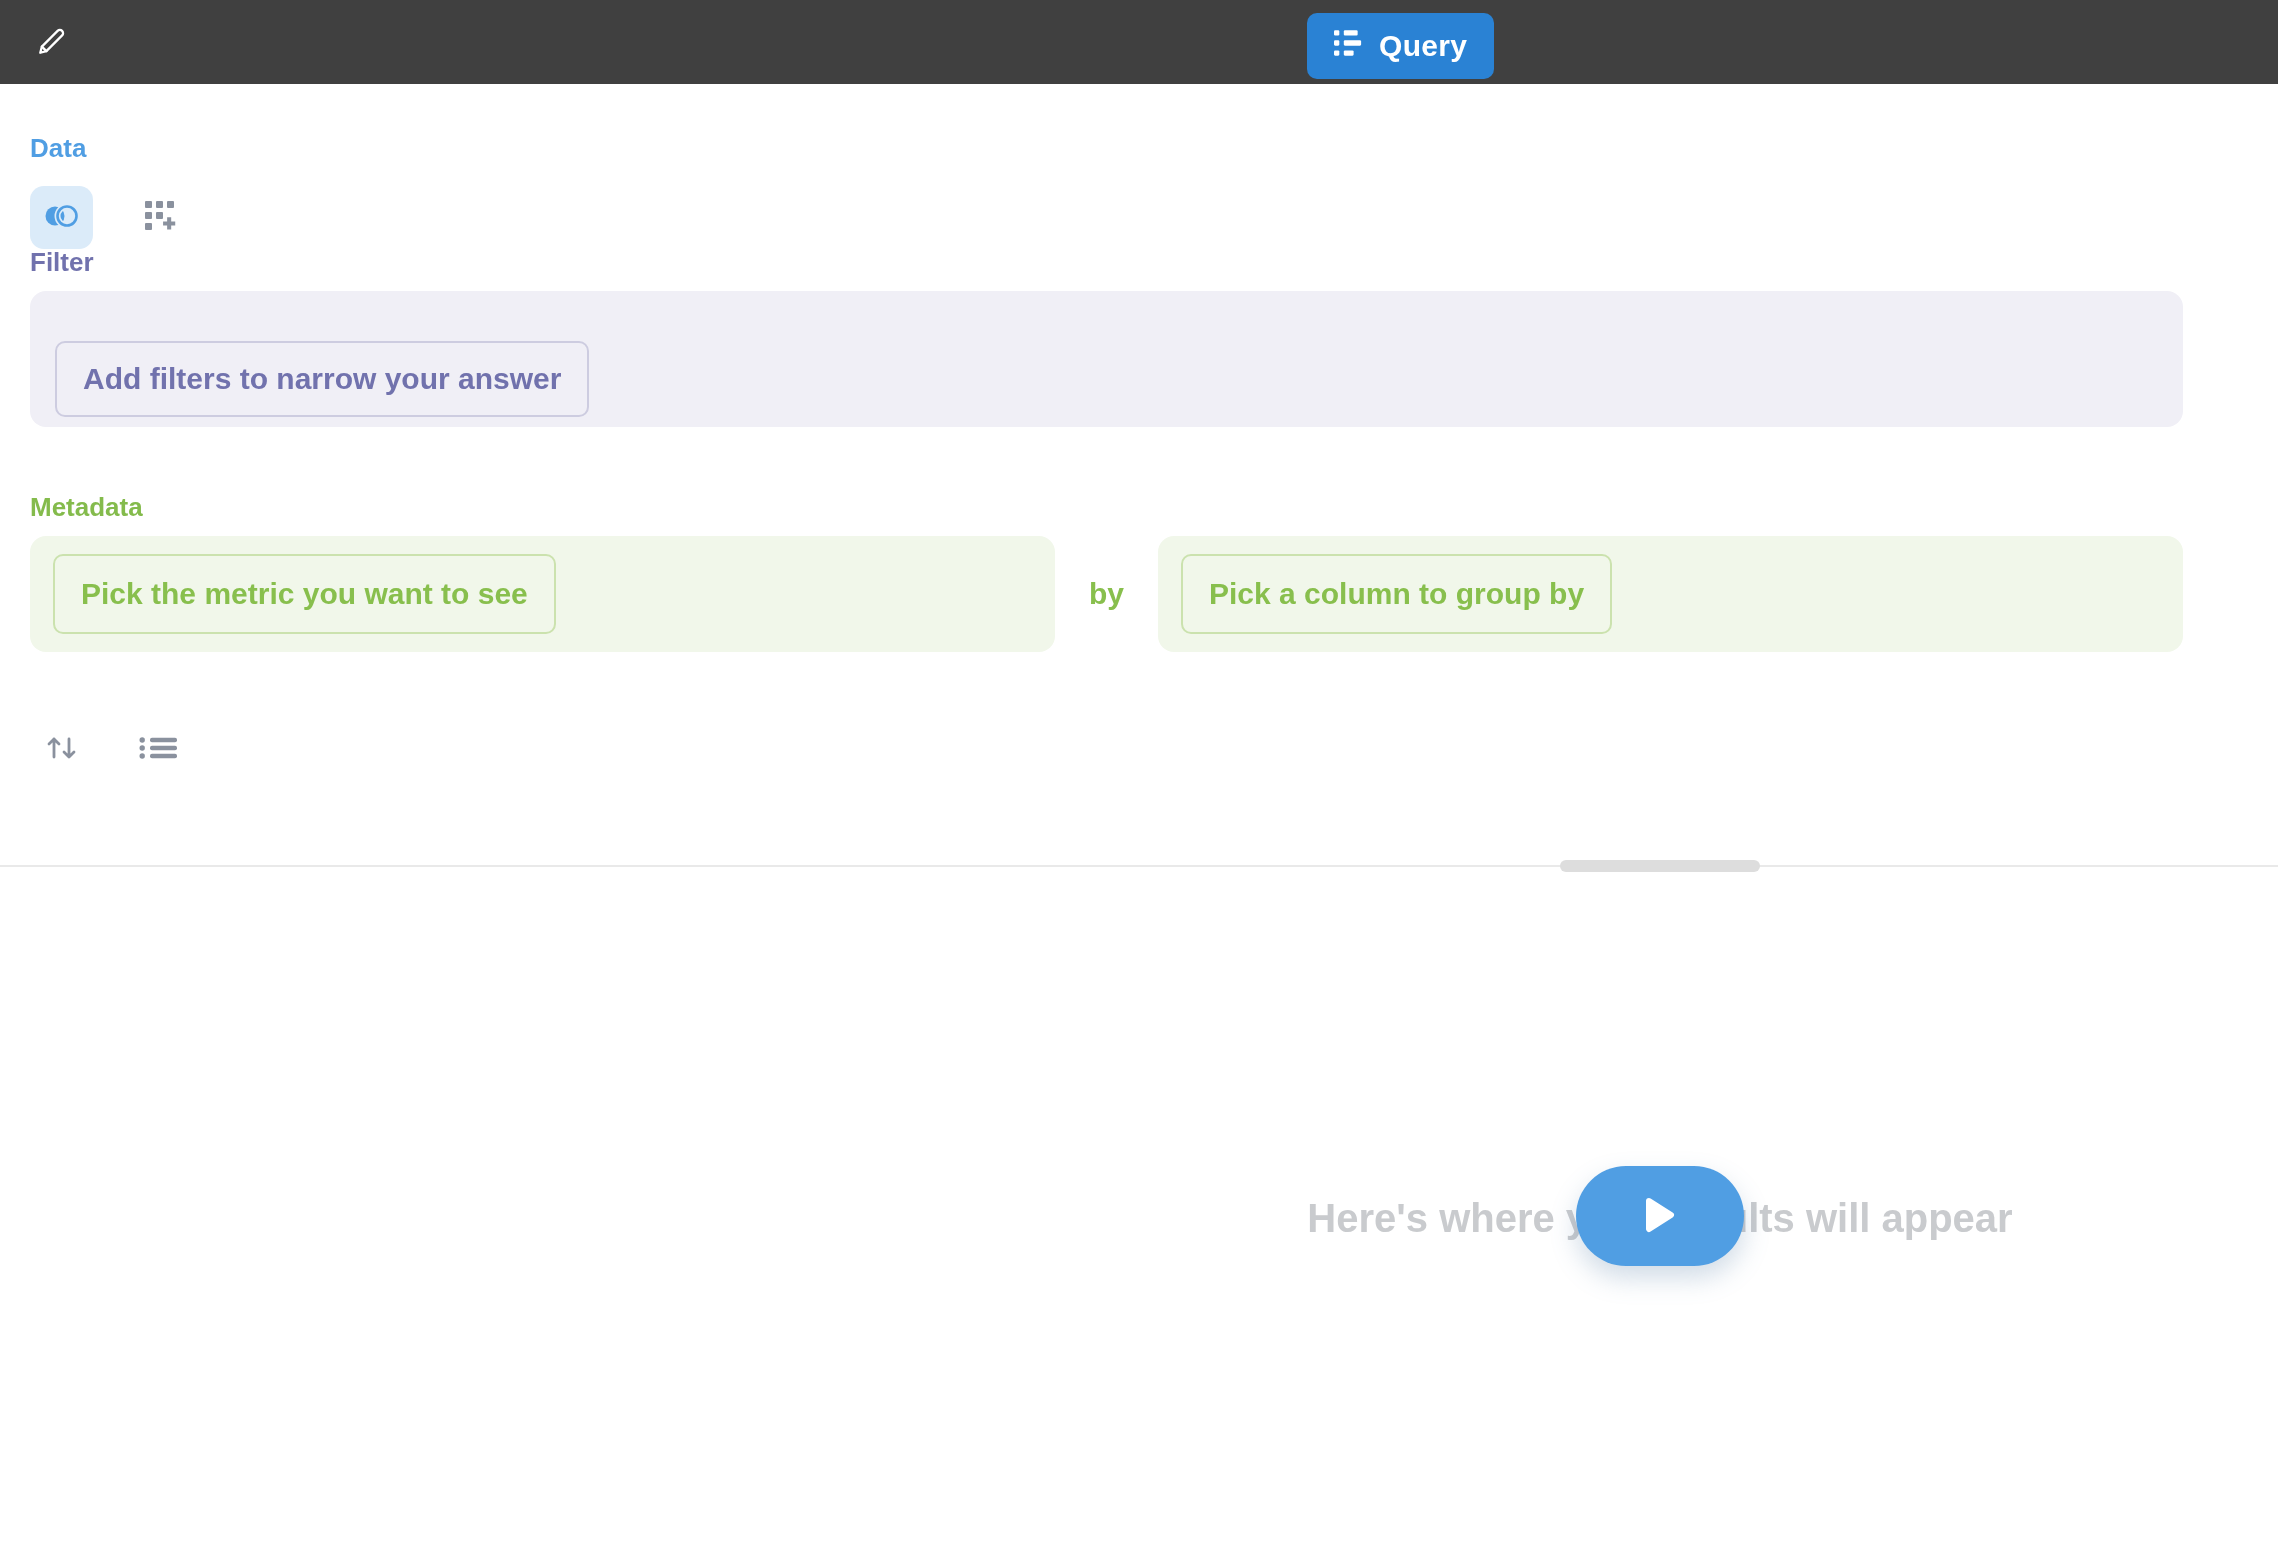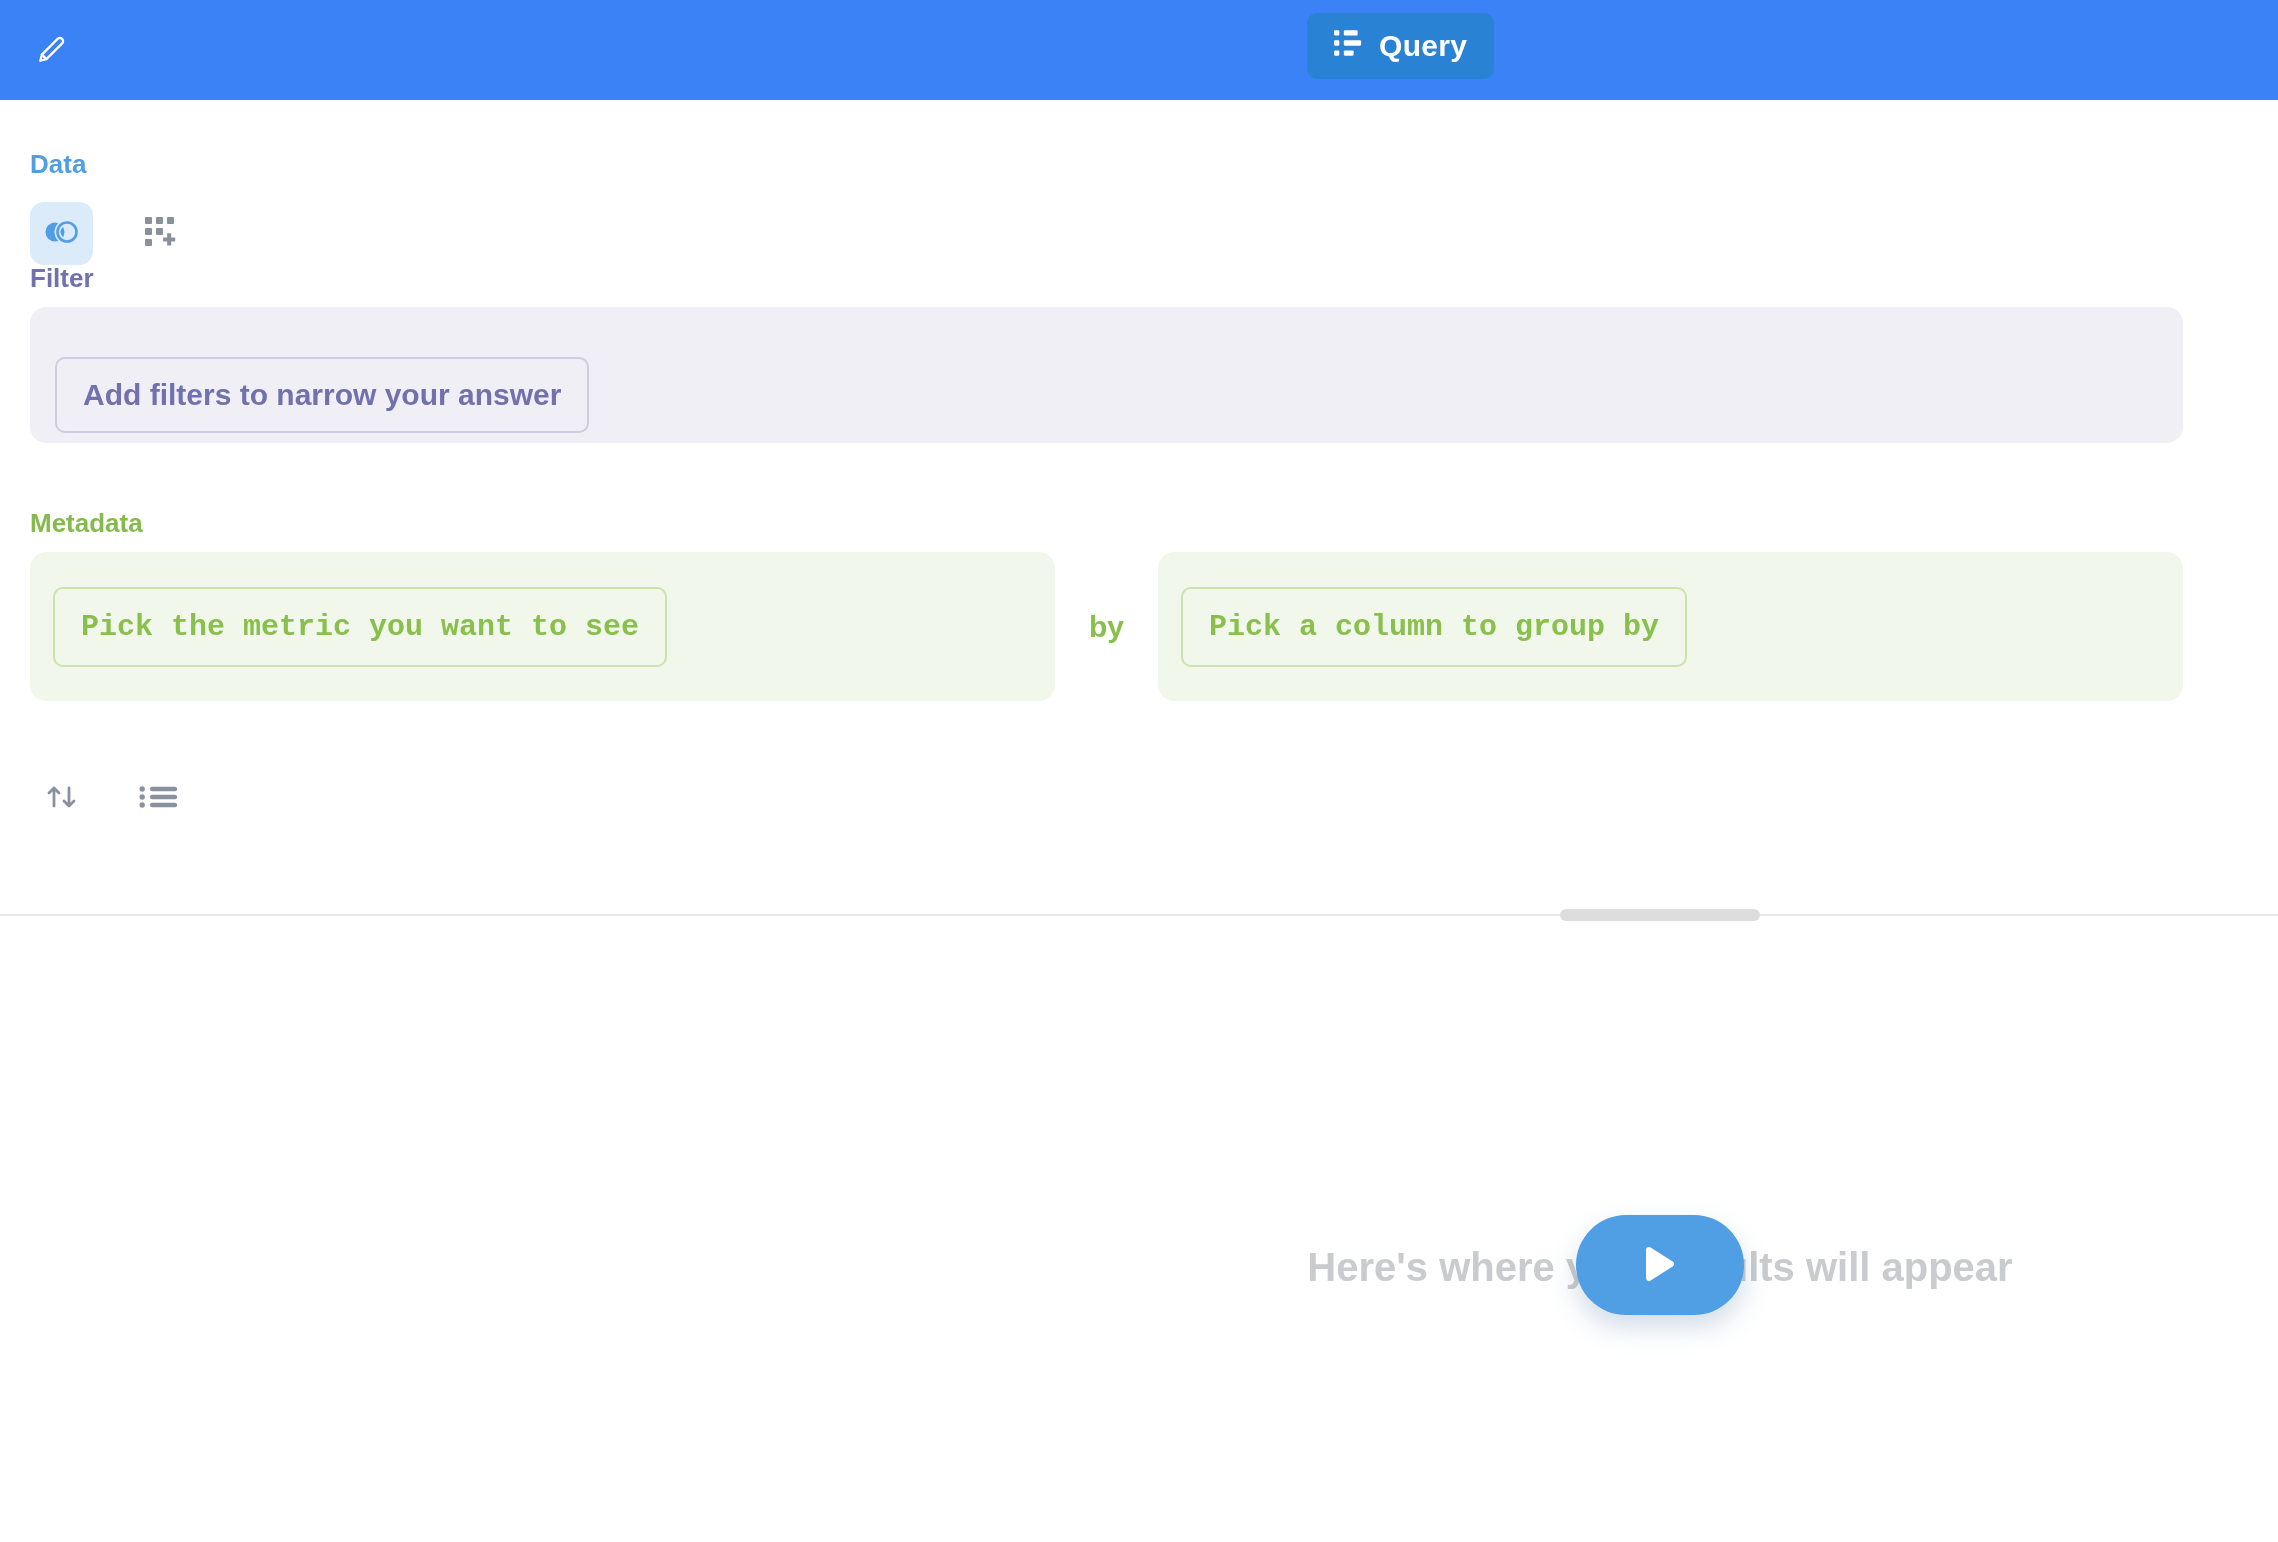--- a/index.html
+++ b/index.html
@@ -3,22 +3,22 @@
 <meta charset="utf-8">
 <style>
   * { margin: 0; padding: 0; box-sizing: border-box; }
   html, body { width: 2278px; height: 1542px; background: #ffffff; overflow: hidden; }
   body { font-family: "Liberation Sans", "DejaVu Sans", sans-serif; }
   button { font-family: inherit; background: none; border: none; cursor: pointer; }
 
   
   .topbar {
     position: relative;
-    height: 100px;
-    background: #3b82f6;
+    height: 84px;
+    background: #404040;
     display: flex;
     align-items: center;
     padding: 0 30px;
   }
   .edit-btn {
     width: 44px; height: 44px;
     display: flex; align-items: center; justify-content: center;
   }
   .tabs {
     position: absolute;
@@ -109,25 +109,24 @@
     font-size: 30px; font-weight: 700;
     background: transparent;
     white-space: nowrap;
   }
   .outline-btn.purple { border: 2px solid #CDCCE0; color: #7172AD; margin-top: 40px; }
   .outline-btn.green  { border: 2px solid #CBE2AE; color: #88BF4D; height: 80px; }
 
   .summarize-flex { display: flex; align-items: center; }
   .green-box {
     background: #F1F7EA;
-    height: 149px; flex: 1;
+    height: 116px; flex: 1;
     display: flex; align-items: center;
     padding: 0 23px;
     border-radius: 16px;
-    font-family: Liberation Mono, monospace;
   }
   .by-label {
     margin: 3px 34px;
     color: #88BF4D; font-size: 30px; font-weight: 700;
   }
 
   
   .divider {
     margin-top: 84px;
     border-top: 2px solid #E9E9E9;

